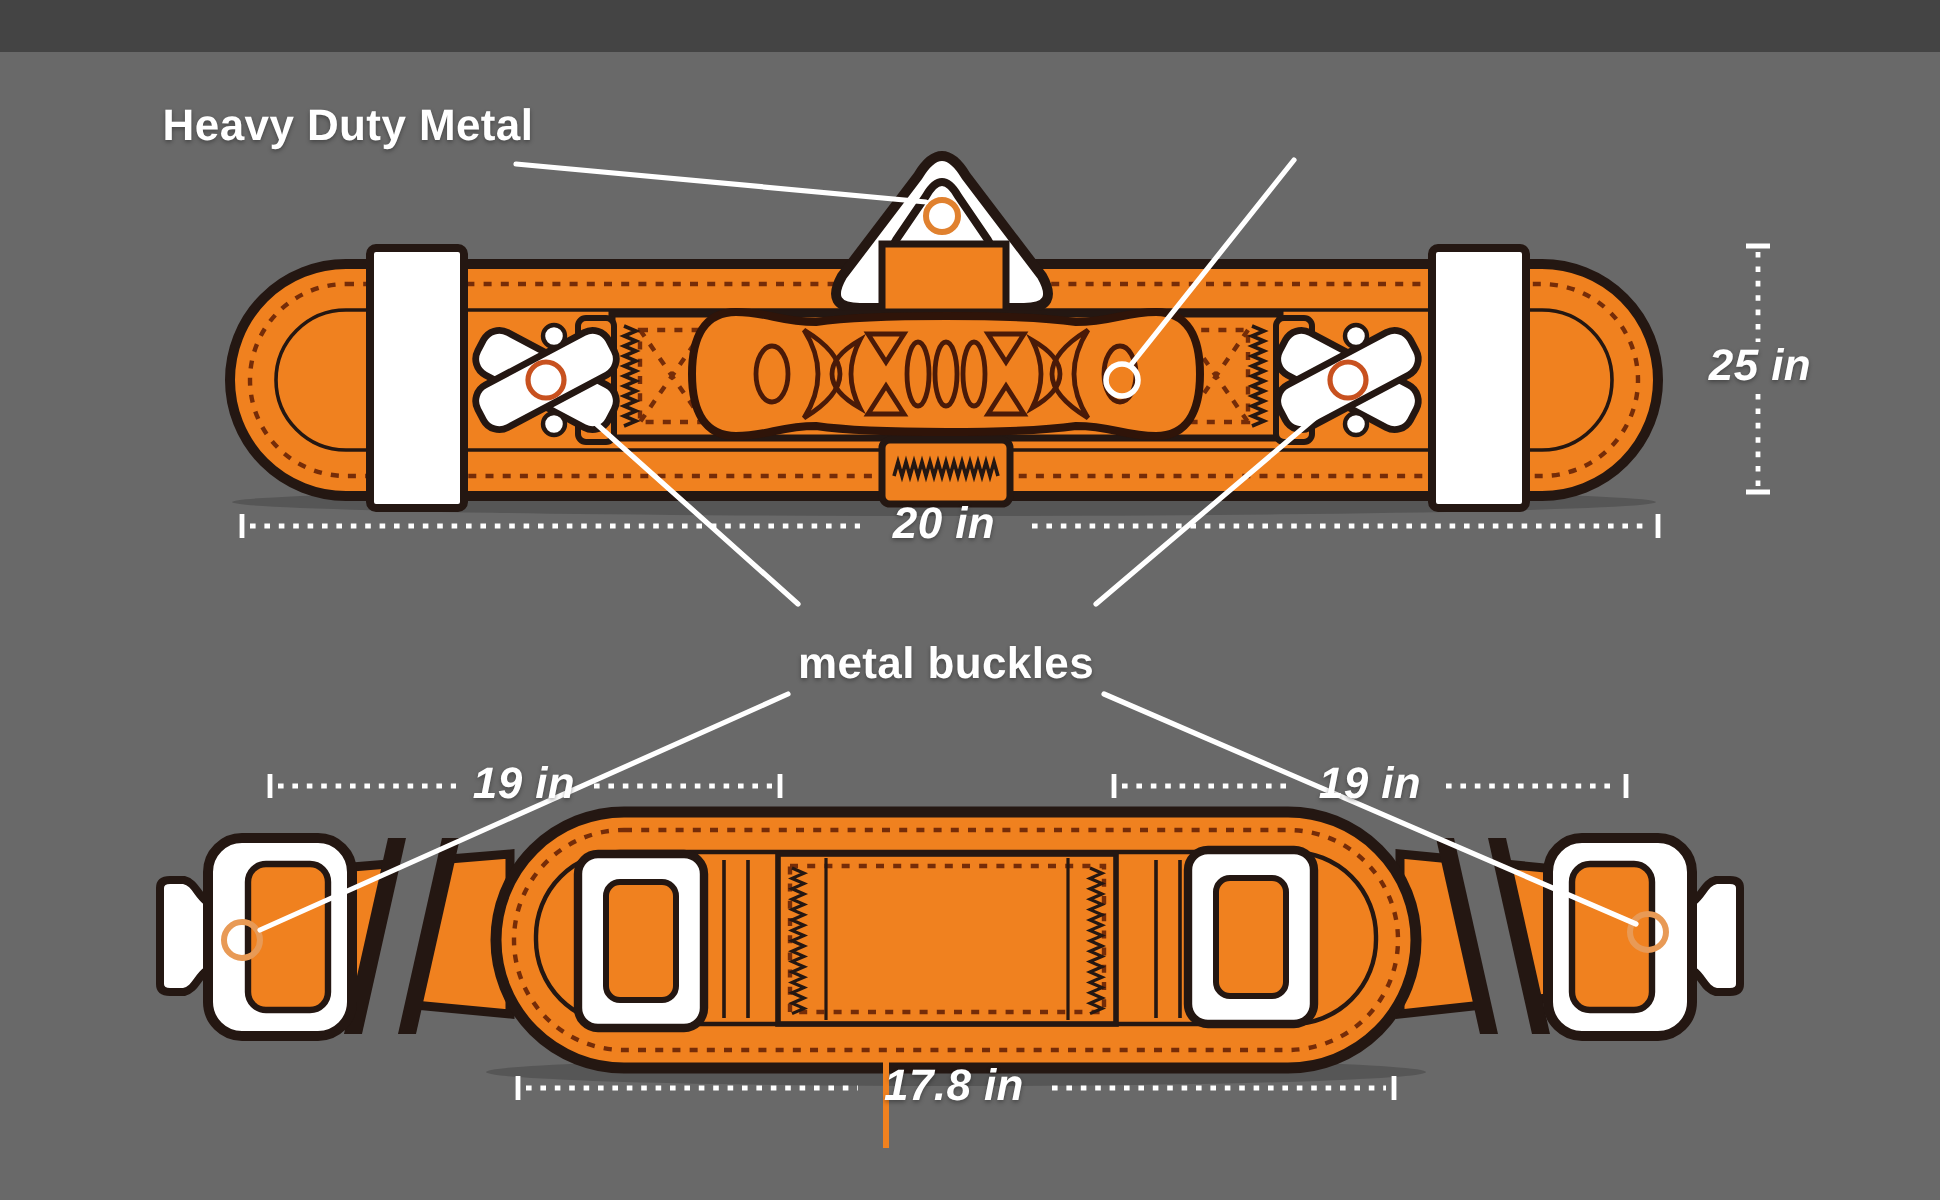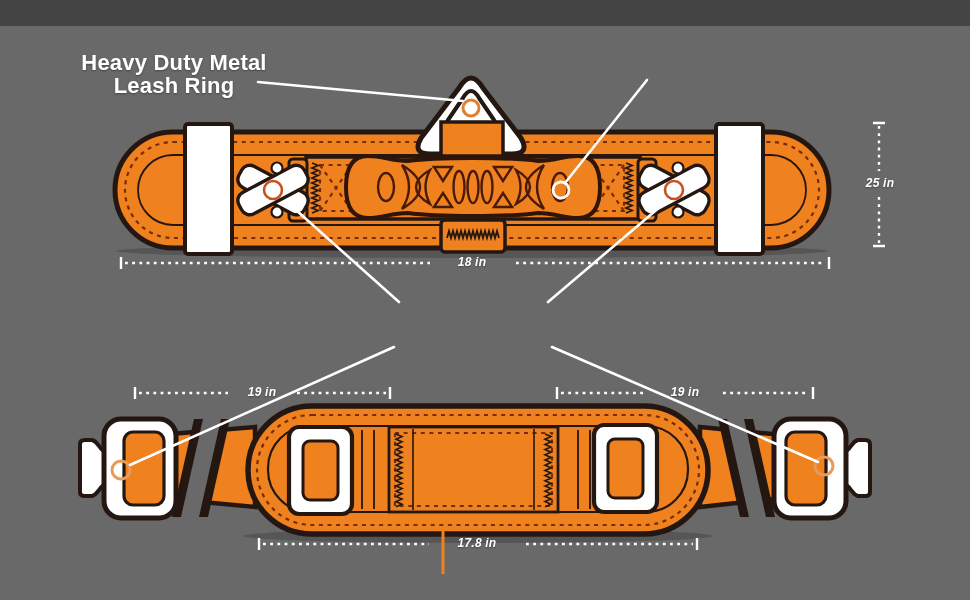--- a/index.html
+++ b/index.html
@@ -7,21 +7,21 @@
     --white:#ffffff; --ring:#E89A56; --buckle_ring:#C8511F;
   }
   html,body{margin:0;padding:0;background:#444;}
   .stage{position:relative;width:970px;height:600px;background:var(--bg);
     overflow:hidden;font-family:Liberation Sans, sans-serif;margin-top:26px;}
   .stage svg{position:absolute;left:0;top:0;}
   .lbl{position:absolute;color:#fff;font-weight:bold;text-align:center;
     transform:translateX(-50%);white-space:nowrap;
     text-shadow:0 1px 2px rgba(0,0,0,.35);letter-spacing:.2px;}
   .big{font-size:22px;line-height:23px;}
-  .dim{font-size:12px;line-height:18px;font-style:italic;text-align:center;}
+  .dim{font-size:22px;line-height:18px;font-style:italic;text-align:center;}
   
   .f-or{fill:var(--orange);} .f-wh{fill:var(--white);} .f-bg{fill:var(--bg);}
   .nf{fill:none;}
   .s-out{stroke:var(--outline);} .s-wh{stroke:var(--white);}
   .stitchd{stroke:var(--stitch);stroke-dasharray:4 4.6;fill:none;stroke-width:2.2;}
   .dot{stroke:var(--white);stroke-width:2.4;stroke-dasharray:2.8 4.4;fill:none;}
   .tick{stroke:var(--white);stroke-width:2.4;fill:none;}
   .leader{stroke:var(--white);stroke-width:2.6;fill:none;stroke-linecap:round;}
   .decor{stroke:#4A1A08;stroke-width:2.4;fill:none;}
 </style>
@@ -184,25 +184,25 @@
     <line x1="647" y1="54" x2="565" y2="157" class="leader"></line>
     <circle cx="561" cy="164" r="8" class="nf s-wh" stroke-width="2.8"></circle>
     <line x1="399" y1="276" x2="287" y2="176" class="leader"></line>
     <line x1="548" y1="276" x2="661" y2="180" class="leader"></line>
     <line x1="394" y1="321" x2="130" y2="439" class="leader"></line>
     <line x1="552" y1="321" x2="818" y2="436" class="leader"></line>
   </g>
 </svg>
 
   <div class="lbl big" style="left:174px;top:25px;">Heavy Duty Metal</div>
-  <div class="lbl big" style="left:174px;top:48px;">Leash Ring</div>
 
 
   <div class="lbl dim" style="left:880px;top:148px;">25 in</div>
-  <div class="lbl dim" style="left:472px;top:227px;">18 in</div>
-
+  <div class="lbl dim" style="left:472px;top:227px;">20 in</div>
+
+  <div class="lbl big" style="left:473px;top:294px;">metal buckles</div>
 
   <div class="lbl dim" style="left:262px;top:357px;">19 in</div>
   <div class="lbl dim" style="left:685px;top:357px;">19 in</div>
 
   <div class="lbl dim" style="left:477px;top:508px;">17.8 in</div>
 
 </div>
 
 </body></html>

